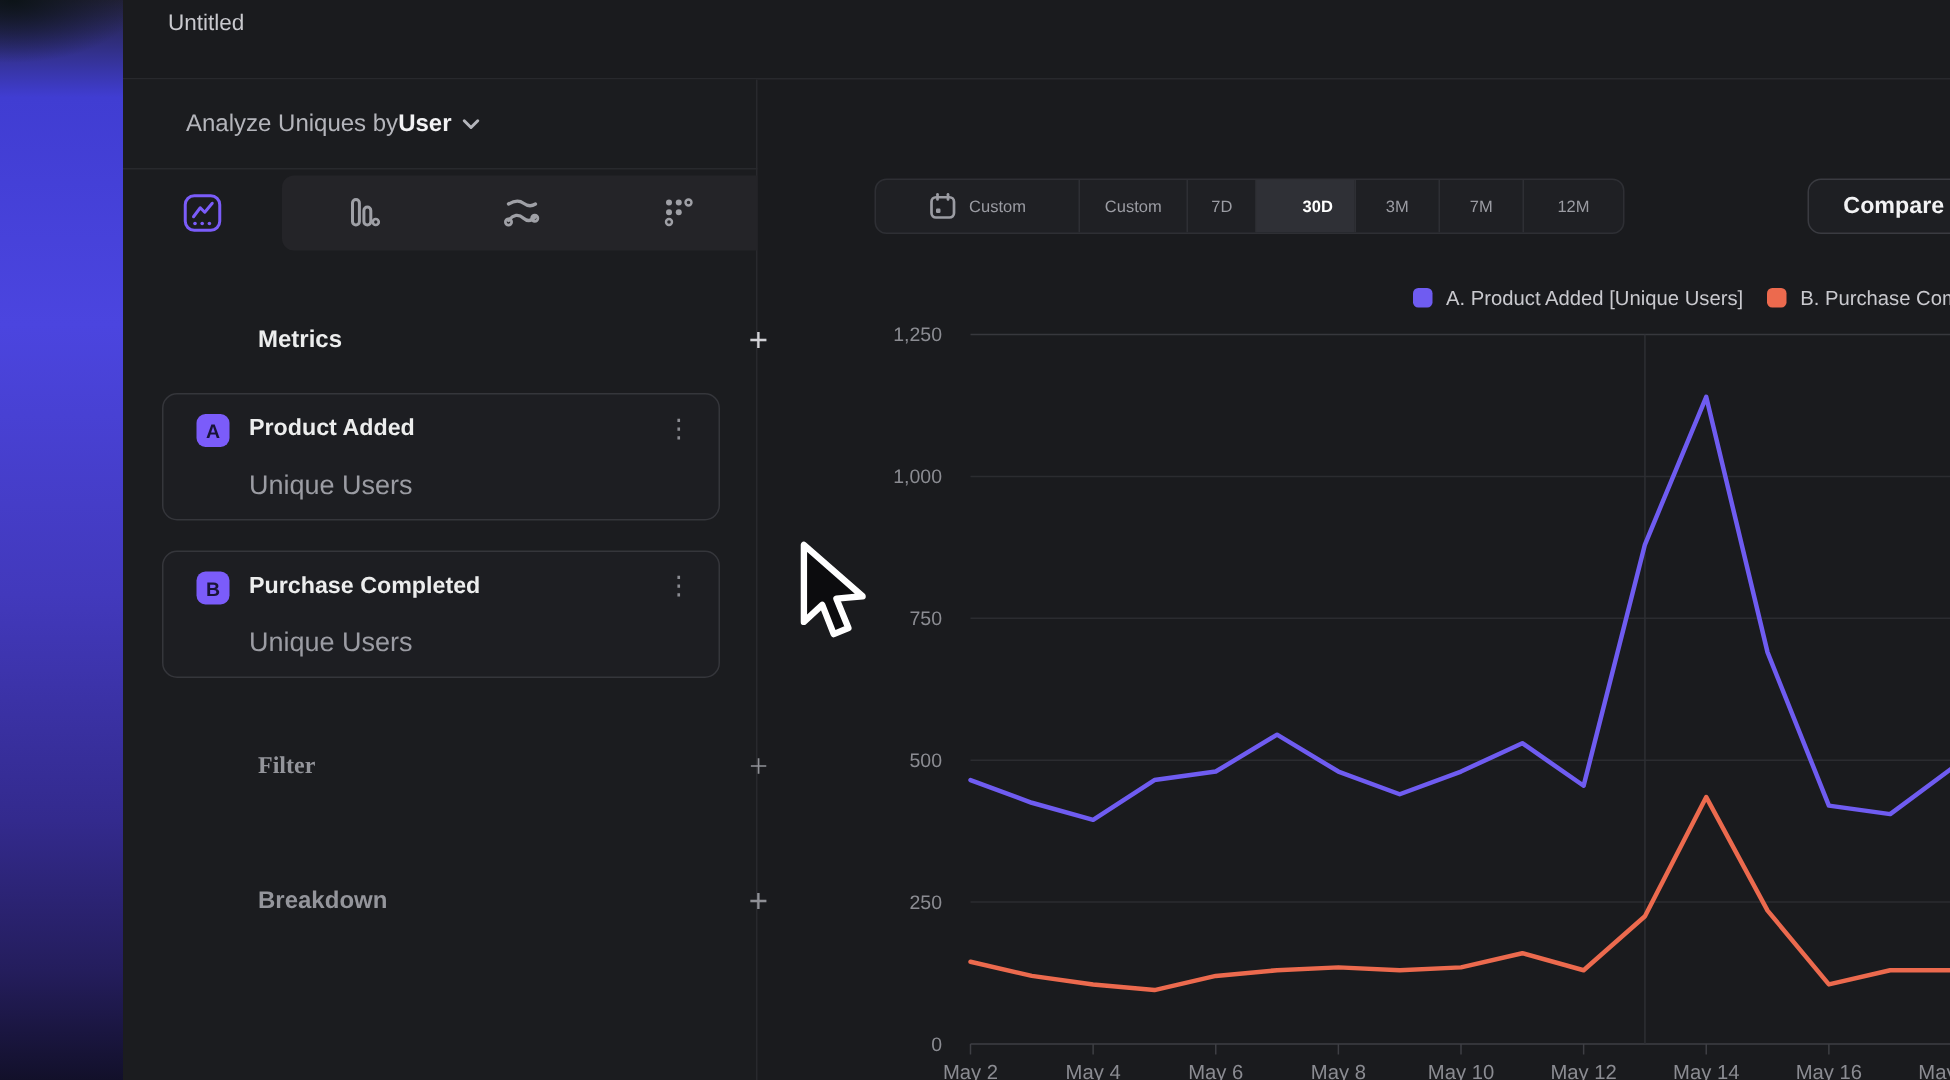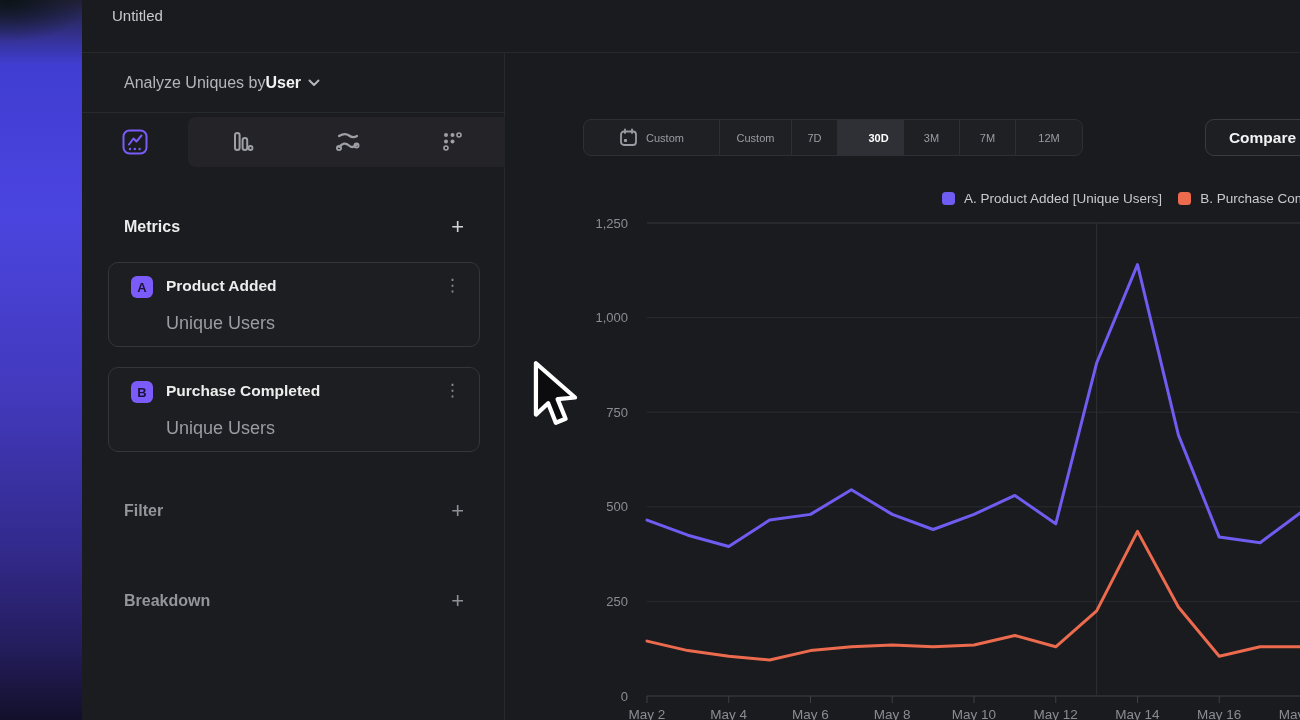--- a/index.html
+++ b/index.html
@@ -53,21 +53,21 @@
     left:188px; top:117px; width:317px; height:50px;
     background:#242428; border-radius:8px 0 0 8px;
     display:flex;
   }
   .tab-cell {
     flex:1; display:flex; align-items:center; justify-content:center;
   }
   .tab-cell + .tab-cell { border-left:1px solid #303136; }
 
   
-  .section-row { display:flex; align-items:center; justify-content:space-between; }
+  .section-row { display:flex; align-items:center; justify-content:space-between;margin-left:48px; }
   .metrics-header { left:124px; top:215px; width:340px; height:24px; }
   .metrics-title { font-size:16px; font-weight:bold; color:#eceded; }
   .plus-btn {
     font-size:22px; font-weight:400; color:#d2d2d6; line-height:22px;
     cursor:pointer; background:none; border:none; font-family:inherit;
   }
   .plus-dim { color:#8f9096; }
 
   .metric-card {
     left:108px; width:372px; height:85px;
@@ -80,21 +80,21 @@
     background:#7b5cfa; border-radius:6px; color:#191437;
     font-size:13px; font-weight:bold; display:flex; align-items:center; justify-content:center;
   }
   .metric-title { position:absolute; left:57px; top:14px; font-size:15.5px; font-weight:bold; color:#eceded; }
   .metric-sub   { position:absolute; left:57px; top:50px; font-size:18px; color:#9b9ca3; }
   .kebab {
     position:absolute; right:18px; top:12px; font-size:17px; color:#8b8c92;
     letter-spacing:0; cursor:pointer; background:none; border:none; font-family:inherit;
   }
 
-  .filter-header    { left:124px; top:499px; width:340px; height:24px; }
+  .filter-header    { left:124px; top:499px; width:340px; height:24px;font-family:Liberation Serif, serif; }
   .breakdown-header { left:124px; top:589px; width:340px; height:24px;gap:32px; }
   .section-dim { font-size:16px; font-weight:bold; color:#94959b; }
 
   
   .timerange {
     left:583px; top:119px; height:37px;
     display:flex; background:#1f2024; border:1px solid #2e2f34; border-radius:8px;
     overflow:hidden;
   }
   .tr-btn {

